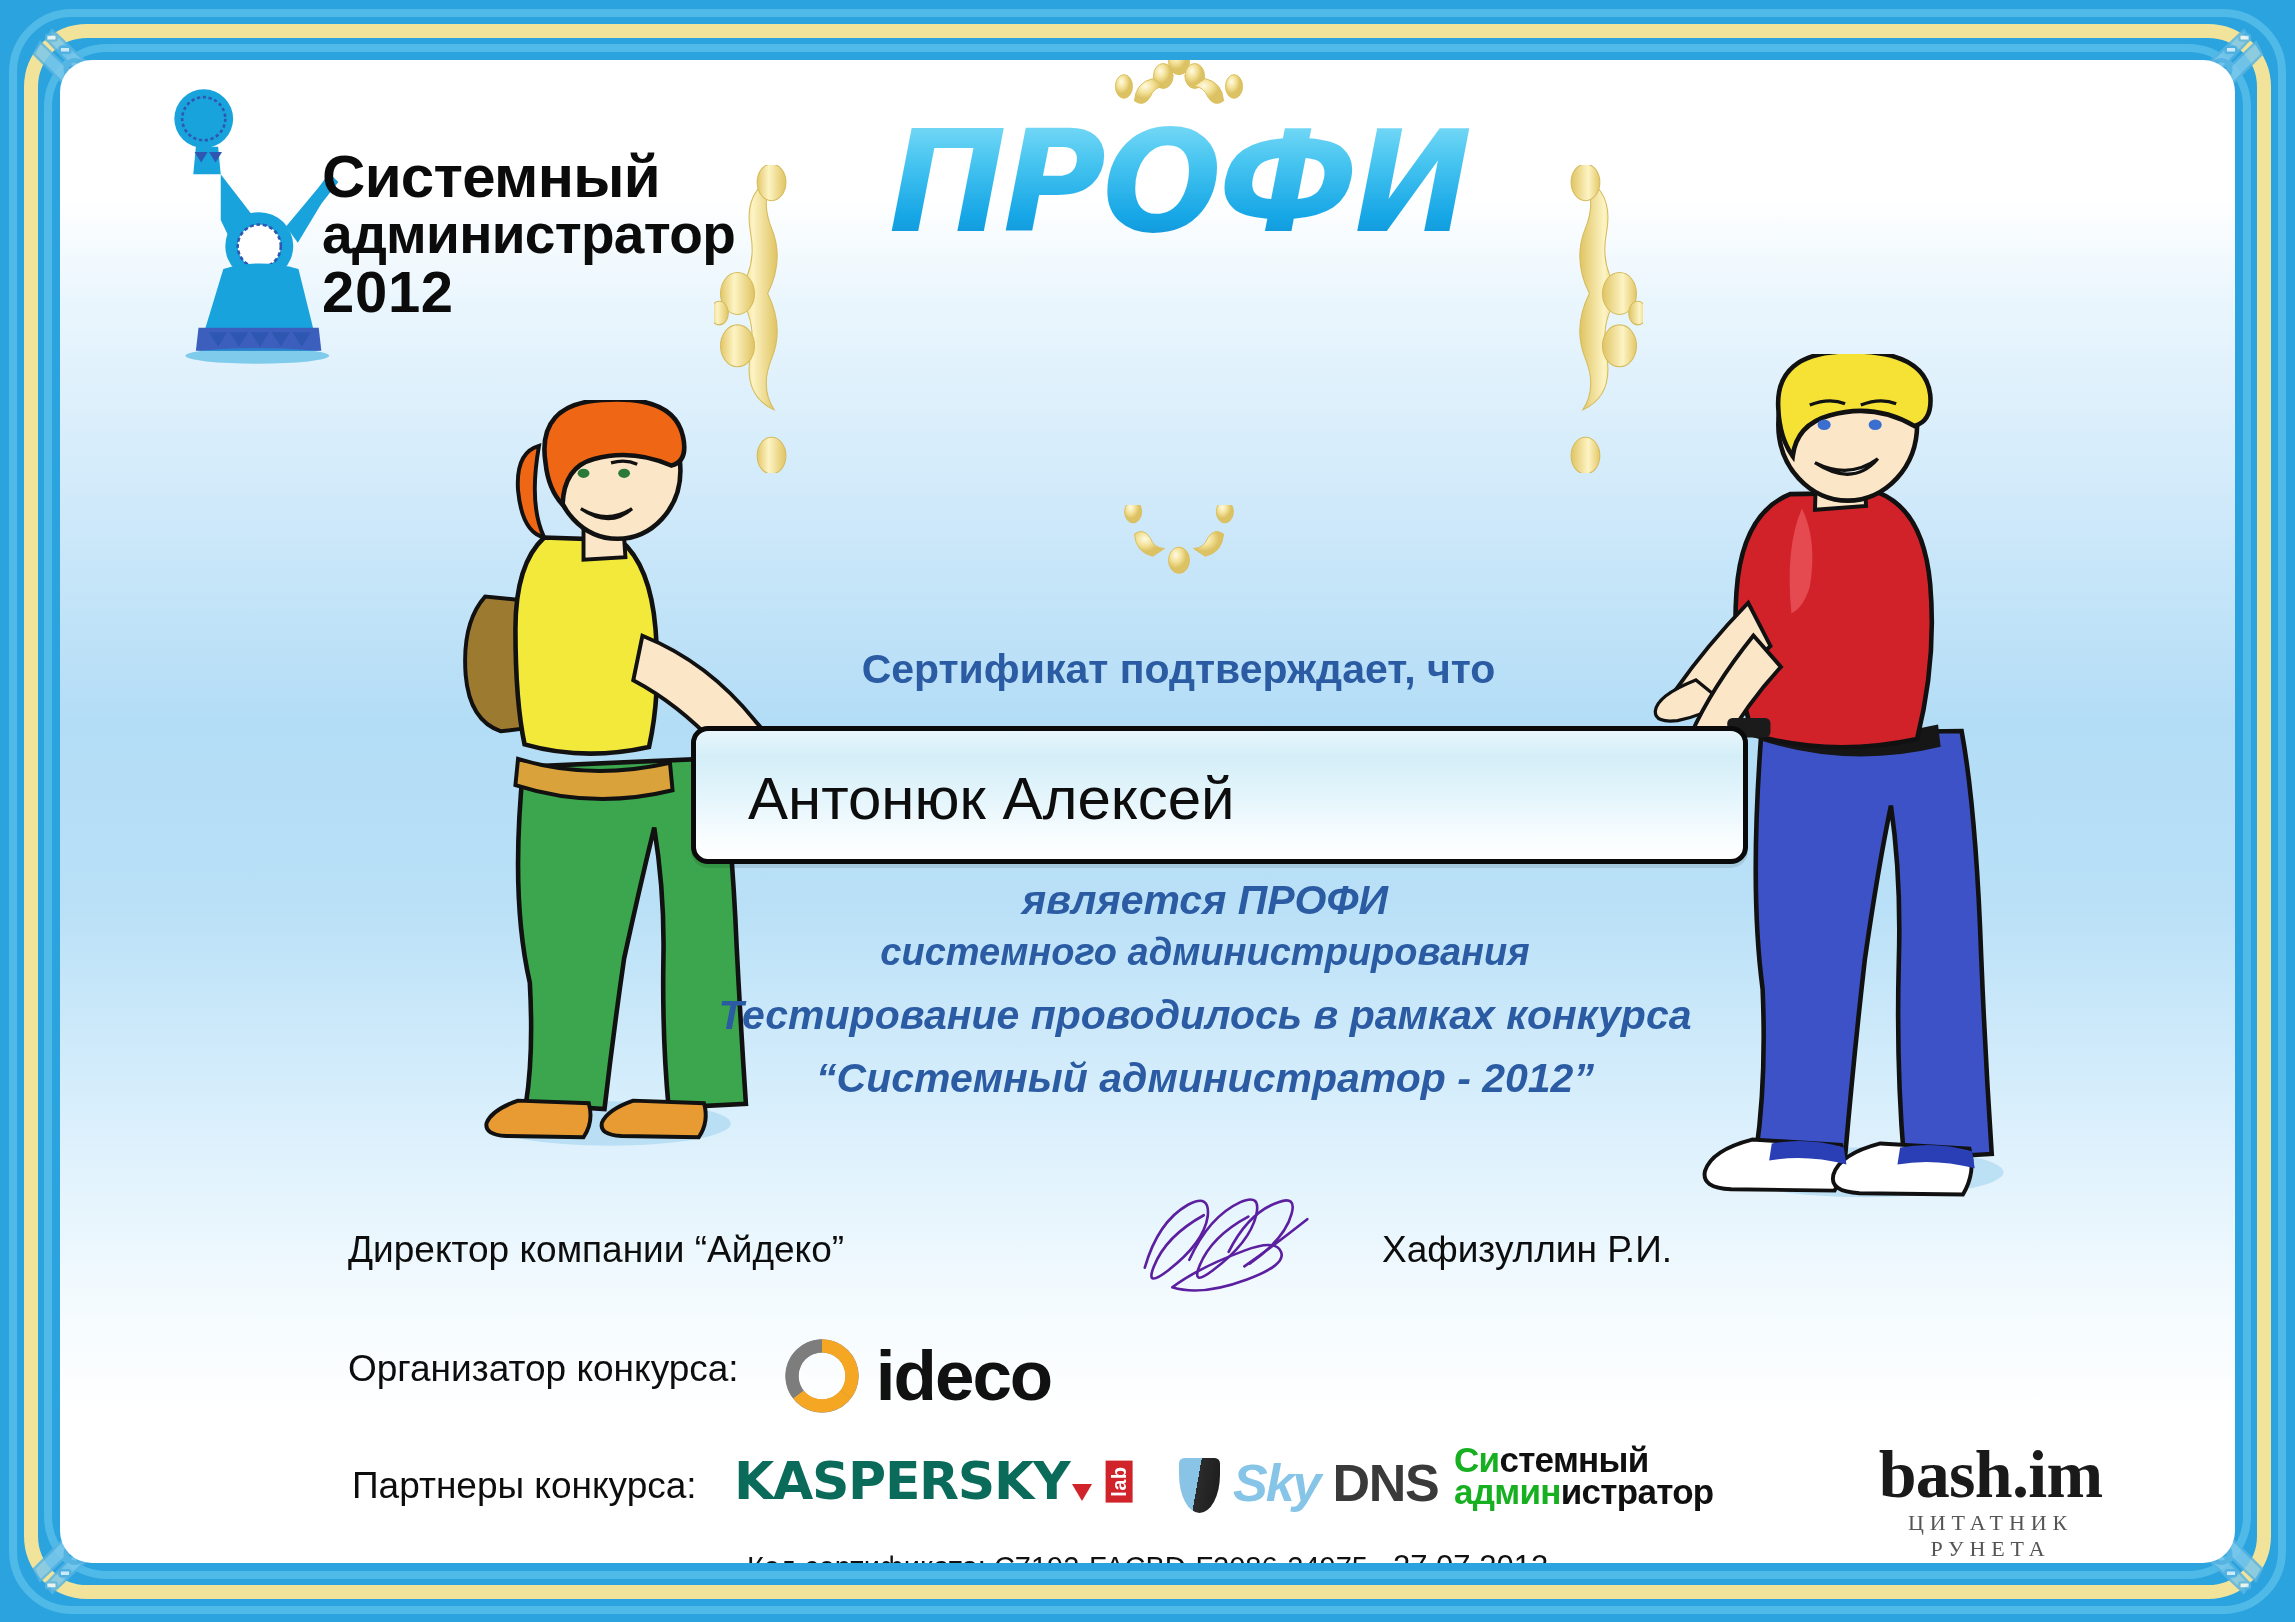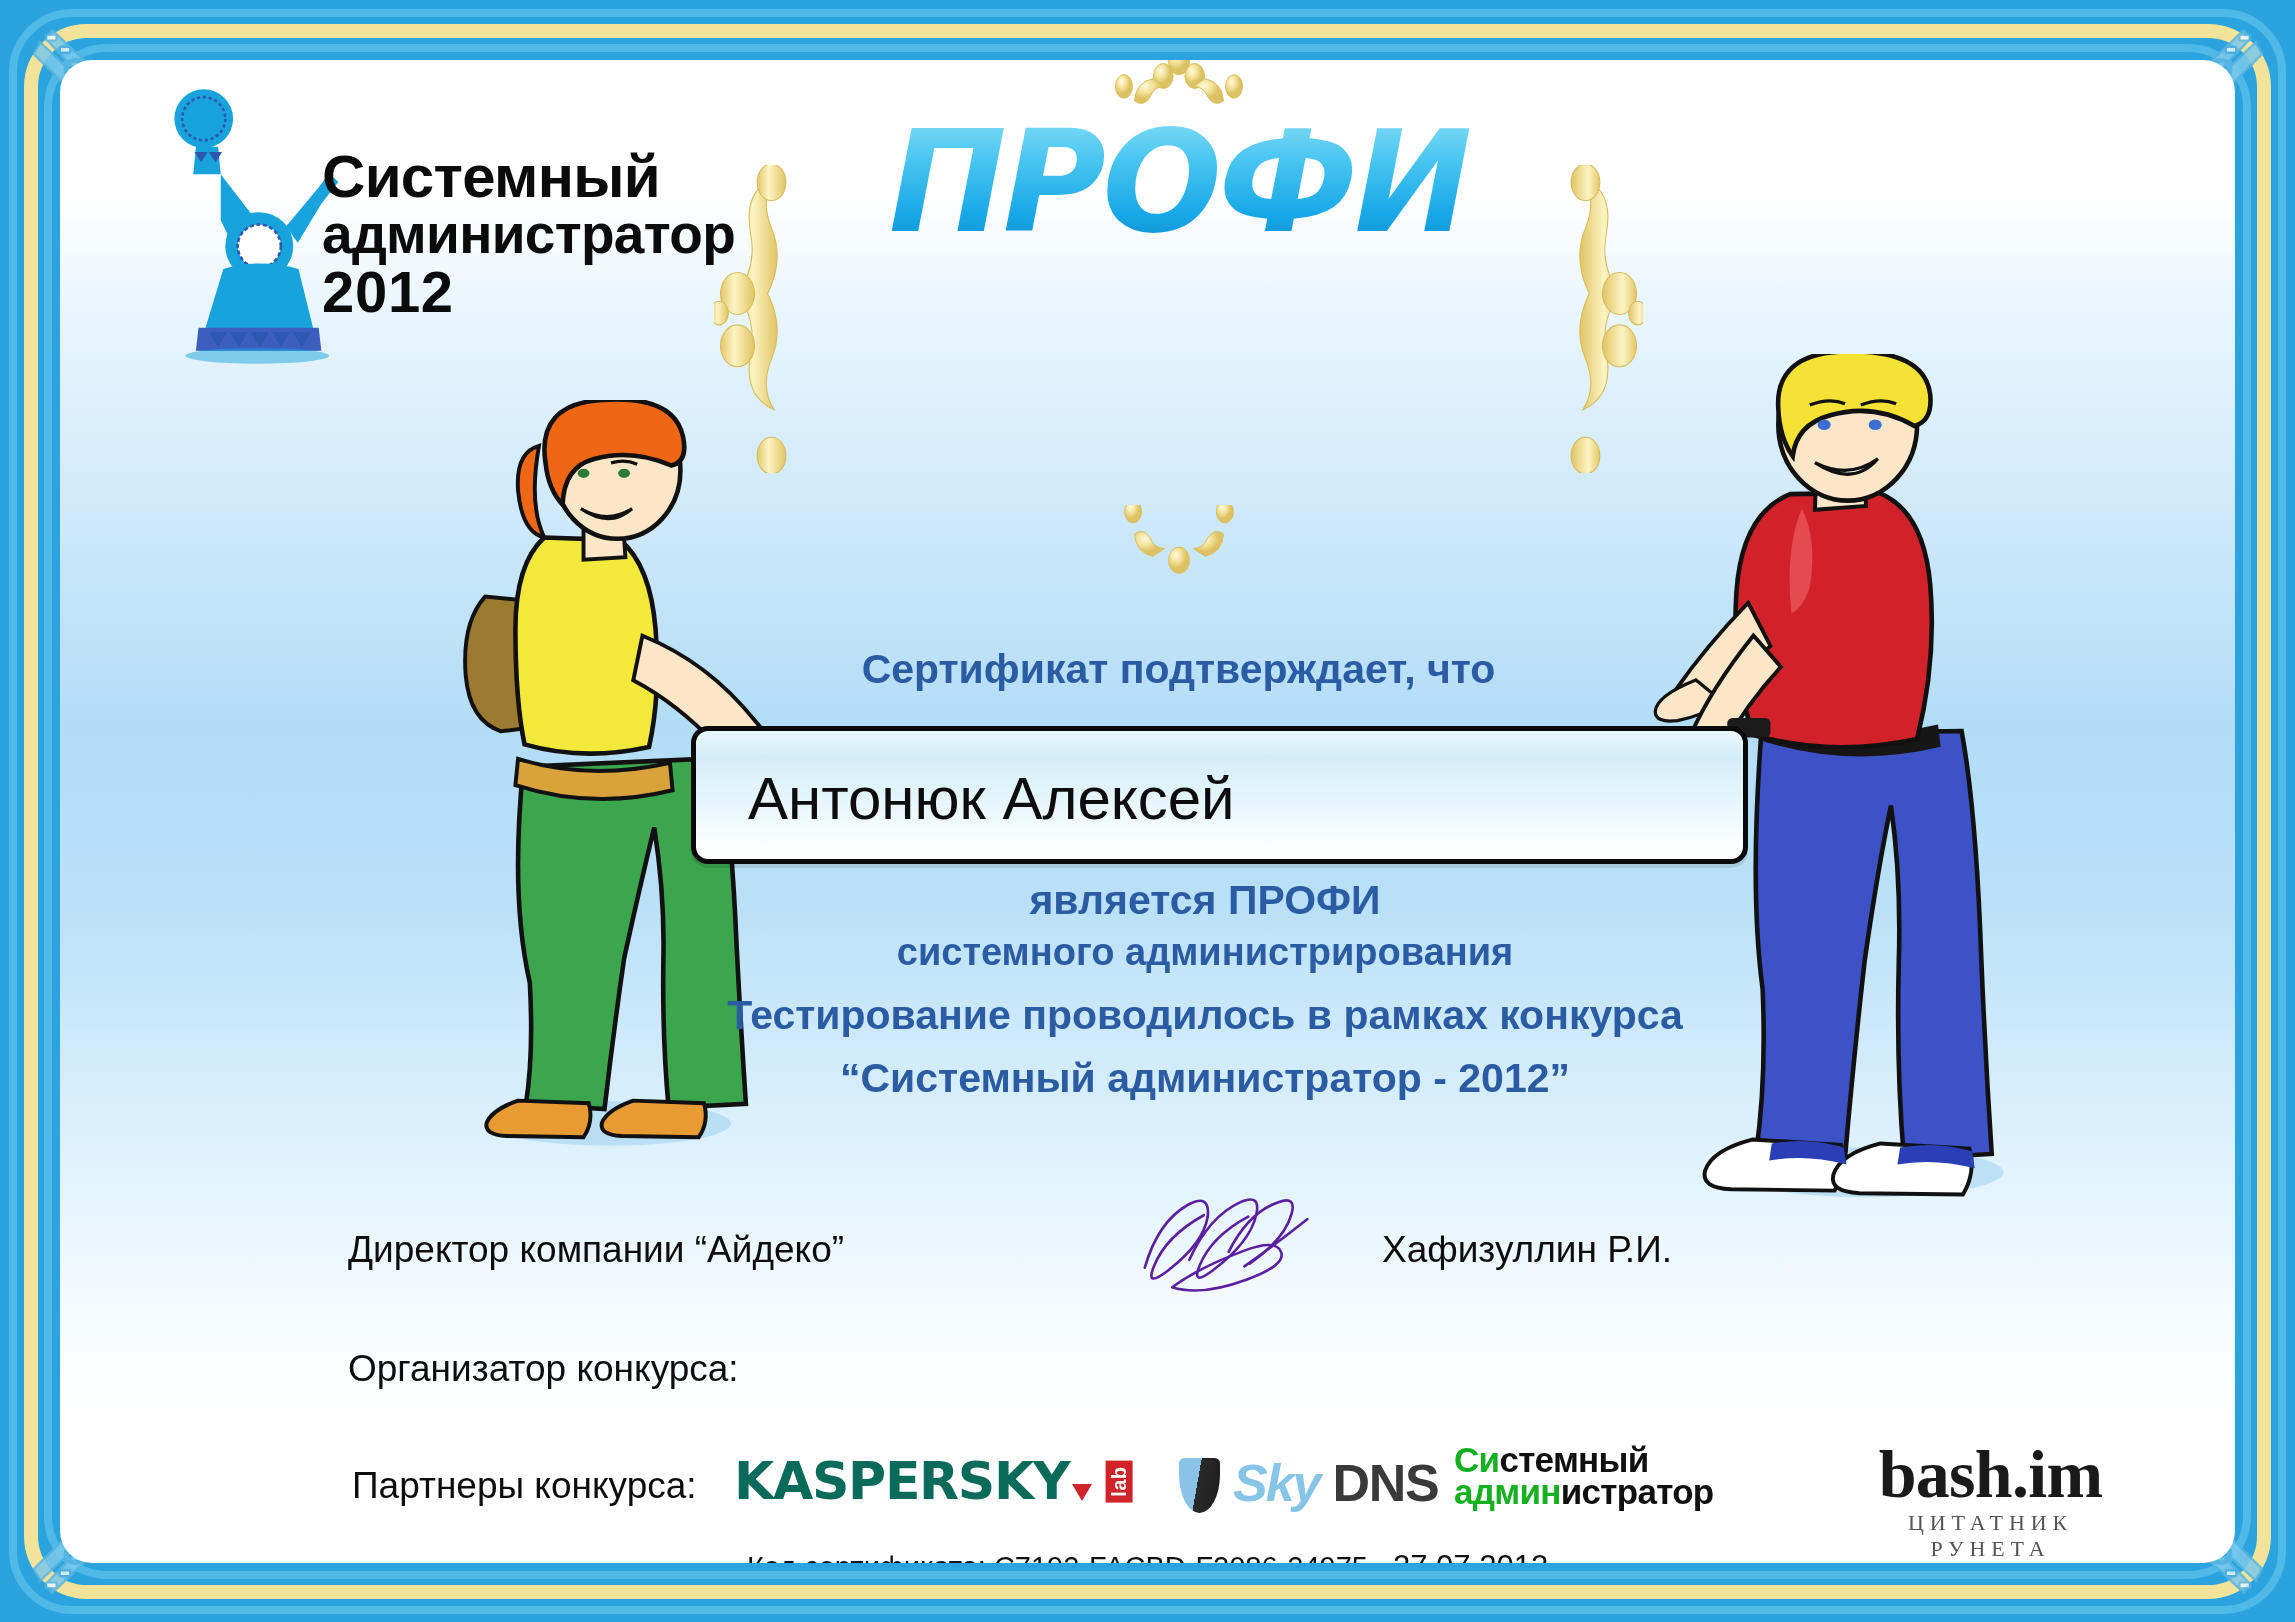--- a/index.html
+++ b/index.html
@@ -84,21 +84,21 @@
     position:absolute;left:631px;top:666px;width:1047px;height:128px;
     border:5.9px solid #0a0a0a;border-radius:17px;
     background:linear-gradient(to bottom,#e8f6fb 0%,#d4eef8 20%,#e6f6fc 55%,#f6fcfe 80%,#ffffff 100%);
     box-shadow:0 3.9px 0 rgba(0,0,0,.10);
   }
   .nameplate .nm{
     position:absolute;left:52px;top:33px;
     font-size:60px;color:#0d0d0d;letter-spacing:0px;white-space:nowrap;
   }
   .body-lines{
-    position:absolute;left:589px;top:815px;width:1112px;text-align:center;color:#2A5BA3;
+    position:absolute;left:589px;top:815px;width:1112px;text-align:center;color:#2A5BA3;font-style:italic;
   }
   .bl{font-weight:bold;line-height:1.22;}
   .bl.b1{font-size:41px;}
   .bl.b2{font-size:38px;margin-top:3.9px;}
   .bl.b3{font-size:41px;margin-top:14.4px;}
   .bl.b4{font-size:41px;margin-top:13px;}
 
   
   .sig-row{position:absolute;left:288px;top:1152px;width:1440px;height:98px;}
   .sig-row .lbl{position:absolute;left:0;top:17px;font-size:37px;color:#0d0d0d;white-space:nowrap;}
@@ -396,20 +396,30 @@
           <path d="M146 96 q30 -60 76 -76 q28 -10 20 18 q-10 38 -64 76"></path>
           <path d="M170 118 q48 -34 96 -72"></path>
           <path d="M60 150 q40 -30 110 -56 q48 -18 56 2 q8 20 -52 42 q-70 26 -114 12"></path>
         </g>
       </svg>
       <div class="who">Хафизуллин Р.И.</div>
     </div>
 
     <div class="org-row">
       <div class="lbl">Организатор конкурса:</div>
+      <div class="ideco">
+        <svg class="mark" viewBox="0 0 128 128">
+          <path d="M64 8 a56 56 0 0 1 0 112 a56 56 0 0 1 0 -112 z
+                   M64 28 a36 36 0 0 0 0 72 a36 36 0 0 0 0 -72 z" fill="#8E8E8E" fill-rule="evenodd"></path>
+          <path d="M64 8 a56 56 0 0 1 44 90 l-16 -12 a36 36 0 0 0 -28 -58 z" fill="#F5A623"></path>
+          <path d="M20 98 a56 56 0 0 0 88 0 l-16 -12 a36 36 0 0 1 -56 0 z" fill="#F5A623"></path>
+          <path d="M64 8 a56 56 0 0 0 -44 90 l16 -12 a36 36 0 0 1 28 -58 z" fill="#7D7D7D"></path>
+        </svg>
+        <div class="word">ideco</div>
+      </div>
     </div>
 
     <div class="part-row">
       <div class="lbl">Партнеры конкурса:</div>
 
       <div class="kas">
         <span class="k-main">KASPERSKY</span>
         <span class="k-tri"></span>
         <span class="k-lab">lab</span>
       </div>

